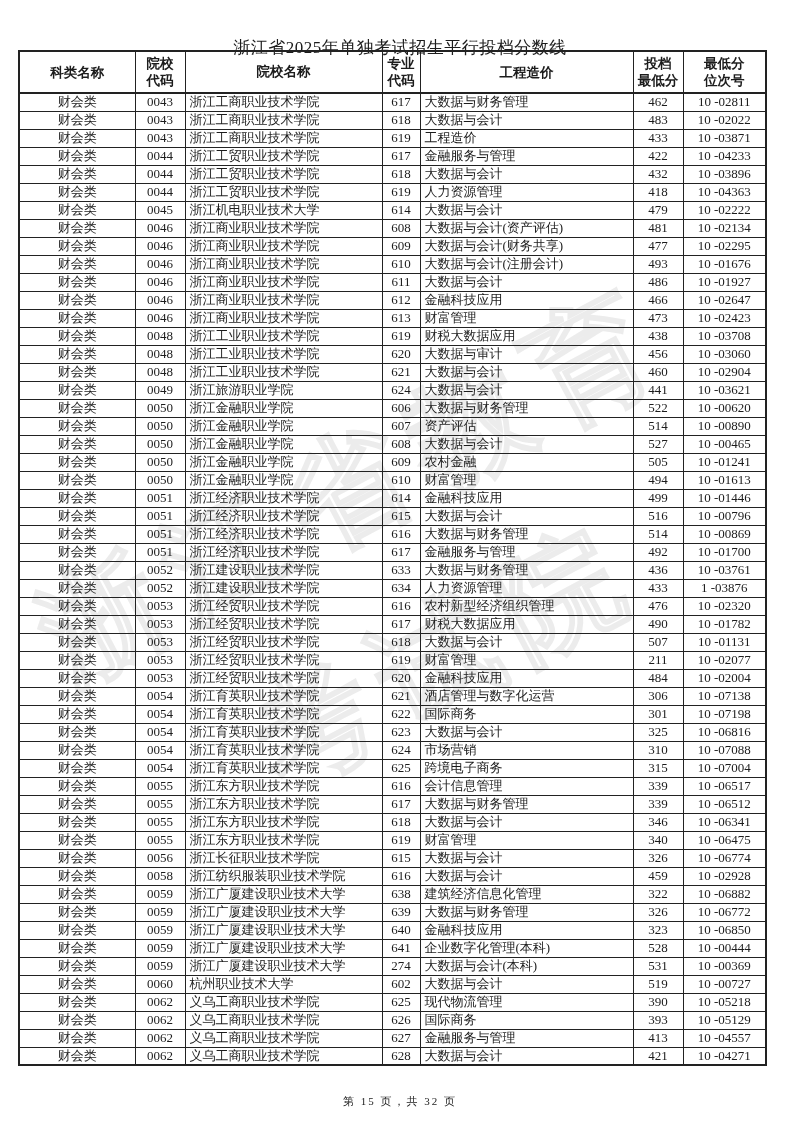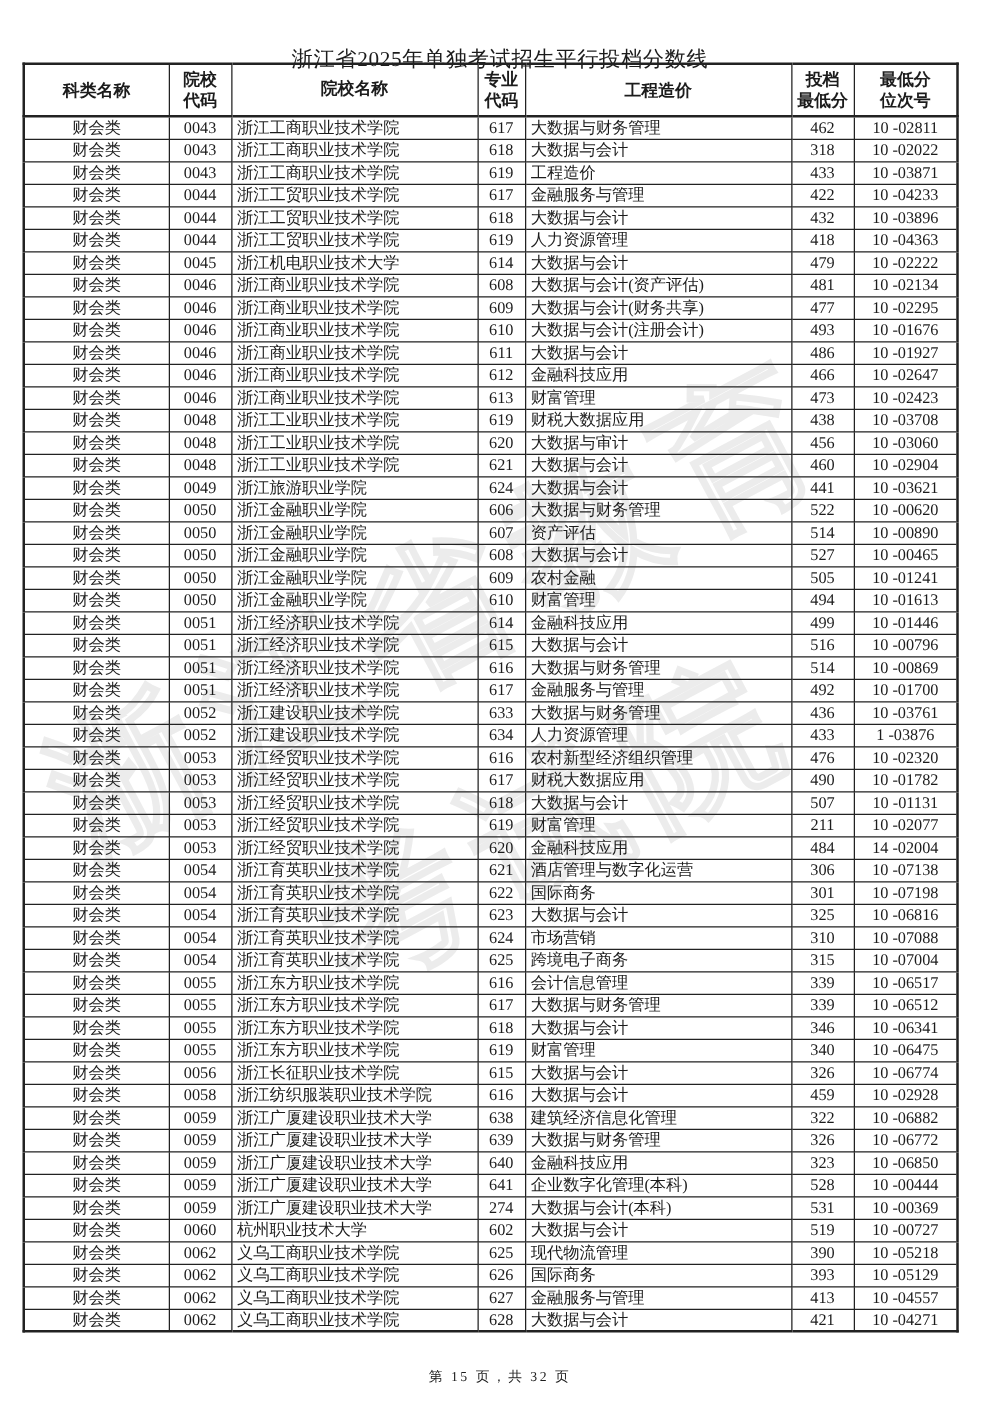--- a/index.html
+++ b/index.html
@@ -92,21 +92,21 @@
     <td class="c-major">大数据与财务管理</td>
     <td class="c-score">462</td>
     <td class="c-rank">10 -02811</td>
   </tr>
       <tr>
     <td class="c-category">财会类</td>
     <td class="c-code">0043</td>
     <td class="c-school">浙江工商职业技术学院</td>
     <td class="c-mcode">618</td>
     <td class="c-major">大数据与会计</td>
-    <td class="c-score">318</td>
+    <td class="c-score">483</td>
     <td class="c-rank">10 -02022</td>
   </tr>
       <tr>
     <td class="c-category">财会类</td>
     <td class="c-code">0043</td>
     <td class="c-school">浙江工商职业技术学院</td>
     <td class="c-mcode">619</td>
     <td class="c-major">工程造价</td>
     <td class="c-score">433</td>
     <td class="c-rank">10 -03871</td>
@@ -372,21 +372,21 @@
     <td class="c-score">211</td>
     <td class="c-rank">10 -02077</td>
   </tr>
       <tr>
     <td class="c-category">财会类</td>
     <td class="c-code">0053</td>
     <td class="c-school">浙江经贸职业技术学院</td>
     <td class="c-mcode">620</td>
     <td class="c-major">金融科技应用</td>
     <td class="c-score">484</td>
-    <td class="c-rank">14 -02004</td>
+    <td class="c-rank">10 -02004</td>
   </tr>
       <tr>
     <td class="c-category">财会类</td>
     <td class="c-code">0054</td>
     <td class="c-school">浙江育英职业技术学院</td>
     <td class="c-mcode">621</td>
     <td class="c-major">酒店管理与数字化运营</td>
     <td class="c-score">306</td>
     <td class="c-rank">10 -07138</td>
   </tr>

